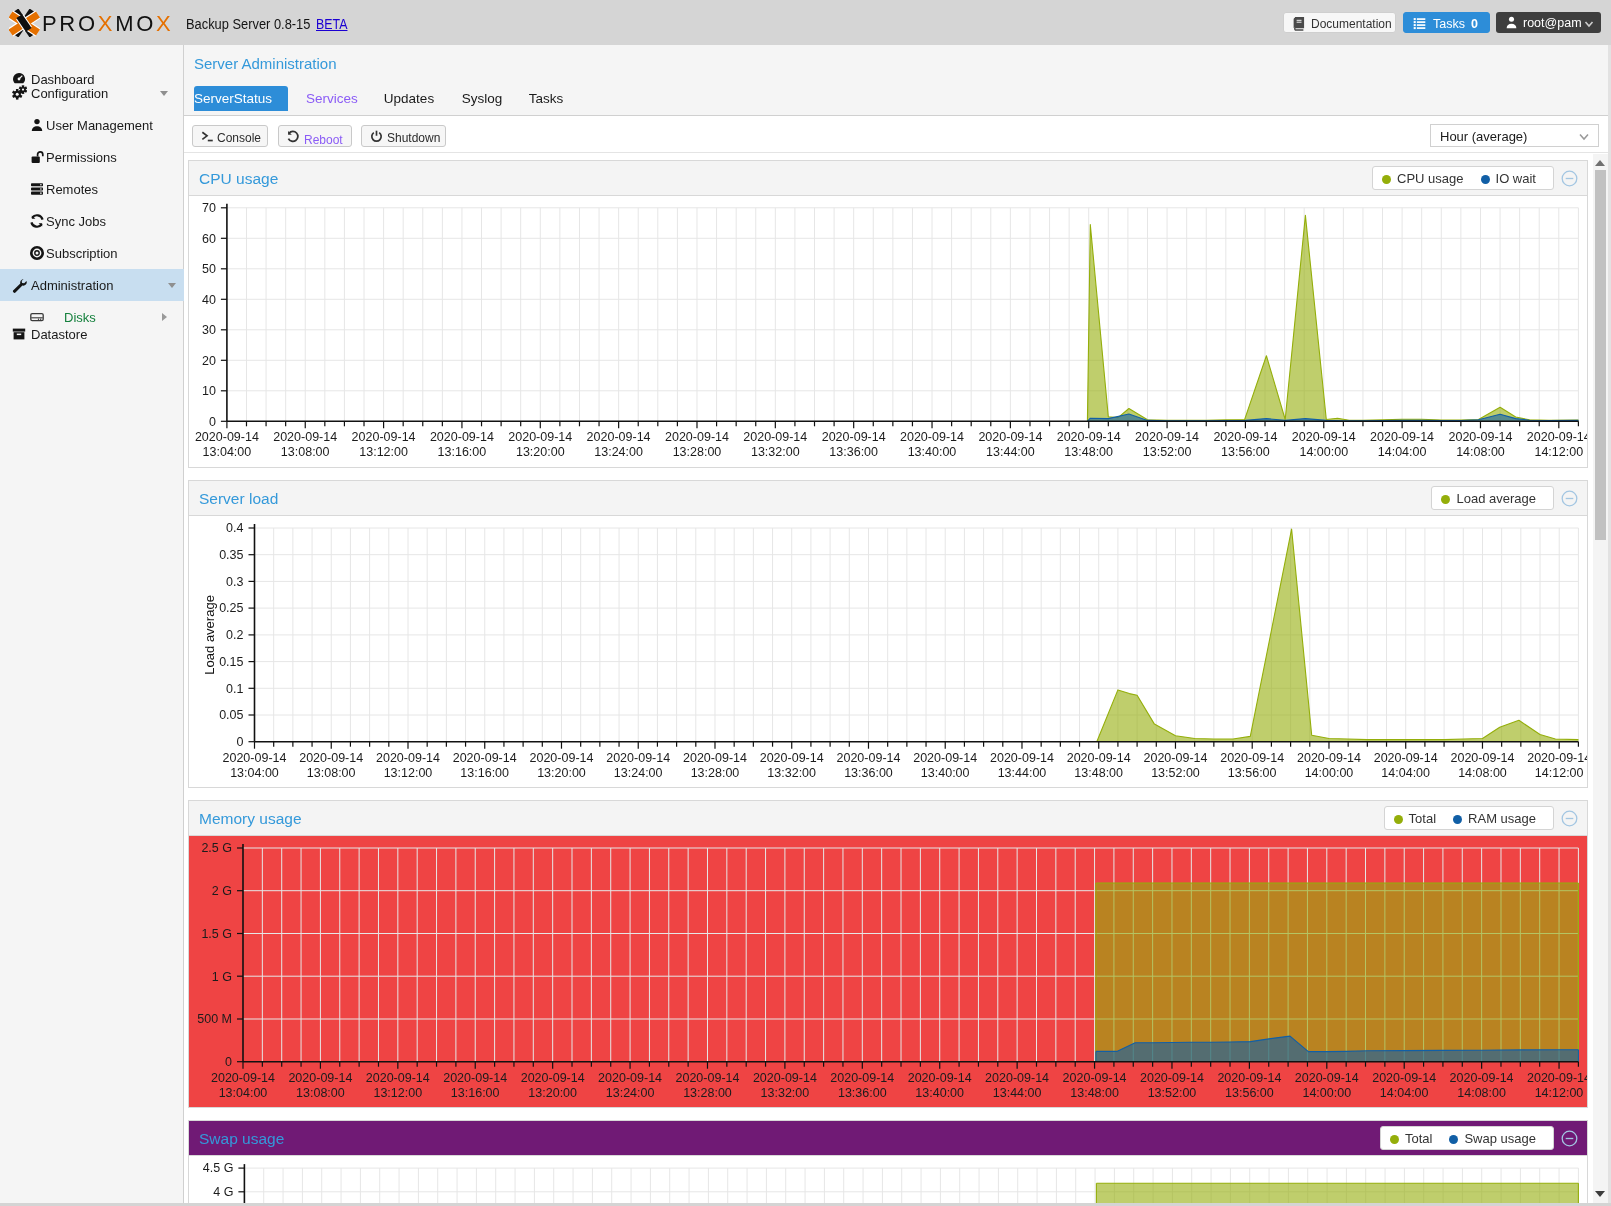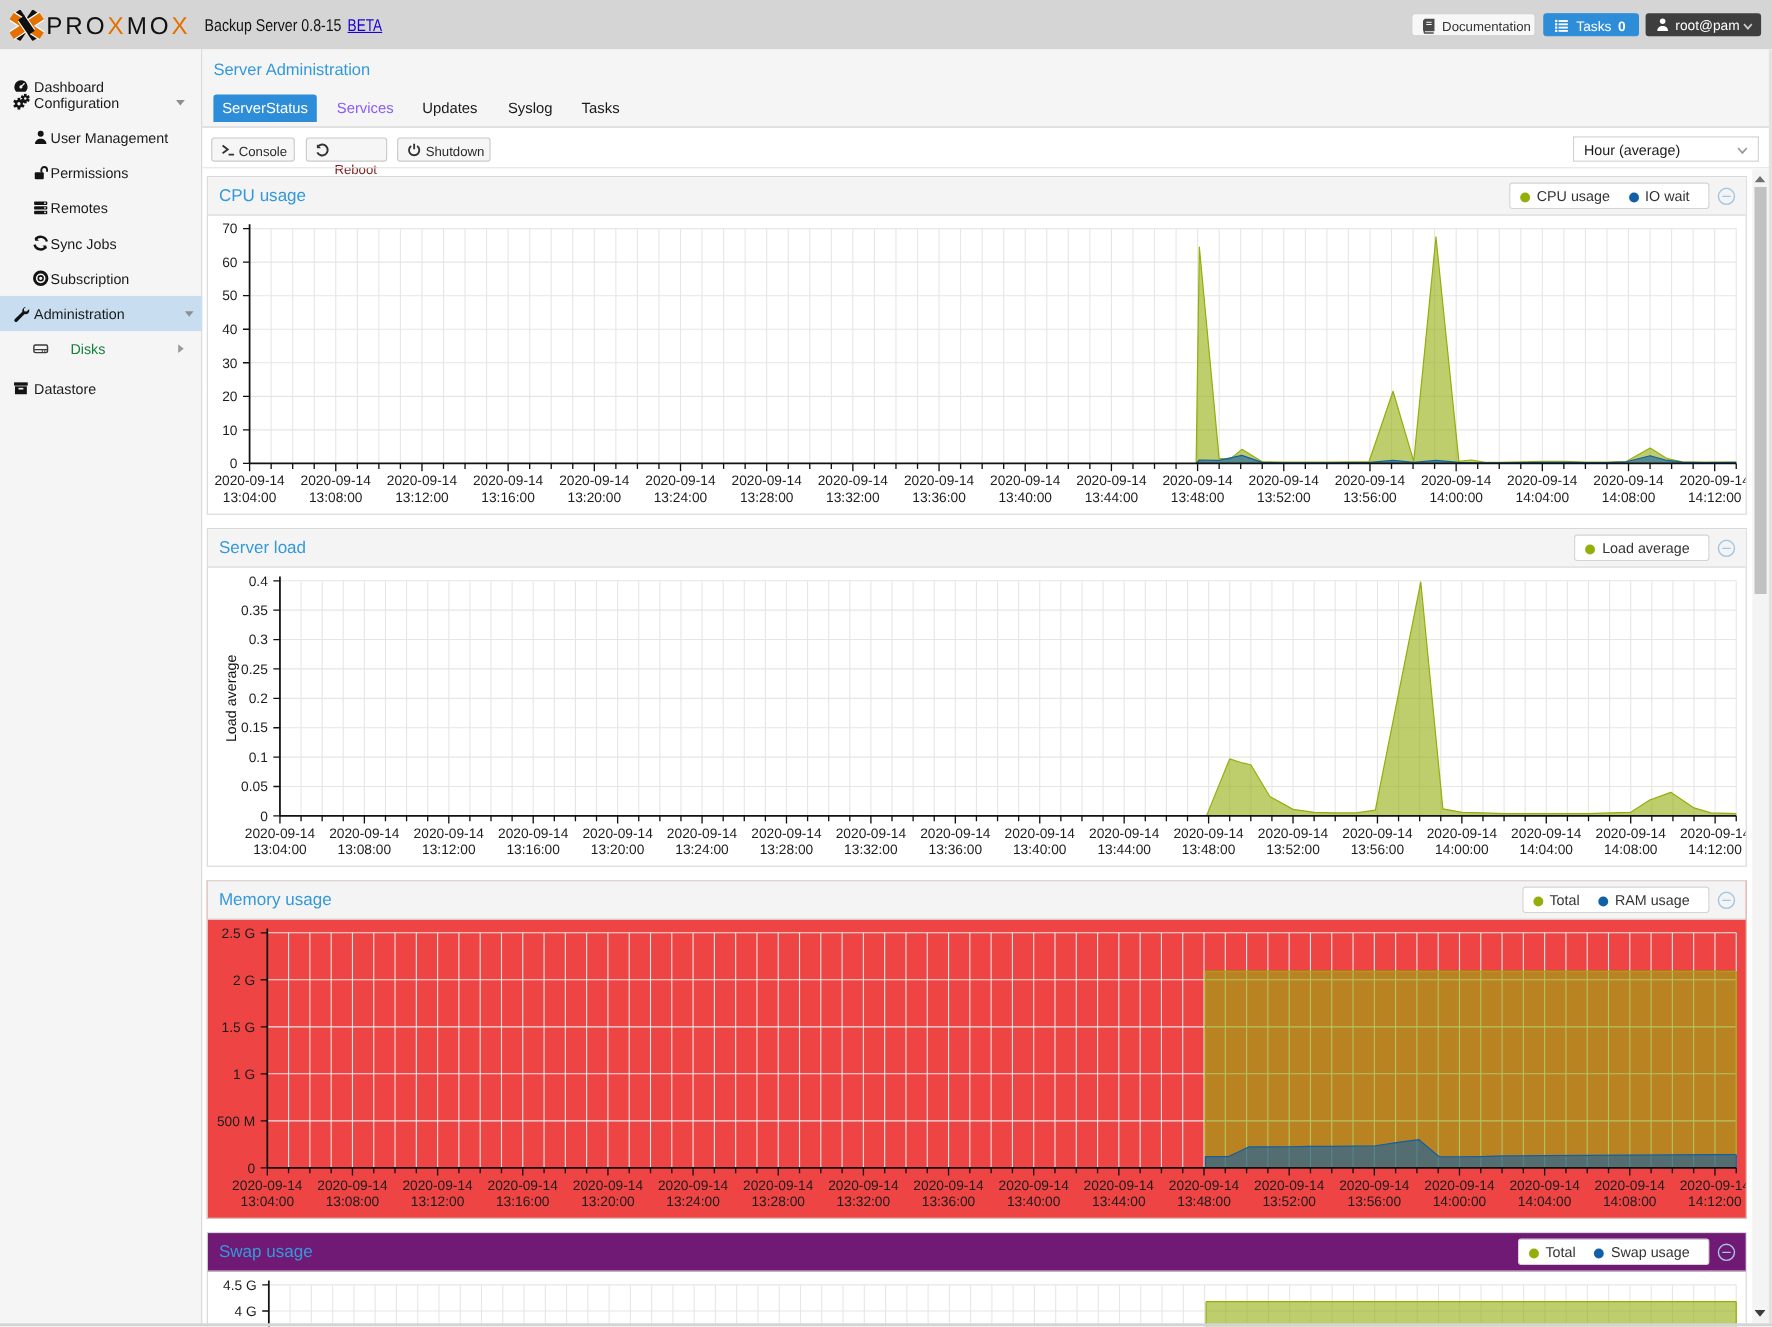--- a/index.html
+++ b/index.html
@@ -145,53 +145,53 @@
           <rect x="1.8" y="4.6" width="12.4" height="7" rx="1.4" fill="none" stroke="#3a3a3a" stroke-width="1.3"></rect>
           <line x1="2.2" y1="8.8" x2="13.8" y2="8.8" stroke="#3a3a3a" stroke-width="1.1"></line>
           <circle cx="11.7" cy="10.2" r="0.7" fill="#3a3a3a"></circle>
           <circle cx="9.5" cy="10.2" r="0.7" fill="#3a3a3a"></circle>
         </svg></span>
       <span style="position:absolute;left:64px;top:9px;font-size:13px;color:#15803d">Disks</span>
       <svg width="12" height="12" viewBox="0 0 12 12" style="position:absolute;right:14px;top:10px">
         <path d="M4 2l5 4-5 4z" fill="#9a9a9a"></path>
       </svg>
     </div>
-    <div style="position:absolute;left:0;top:292px;width:208px;height:32px;">
+    <div style="position:absolute;left:0;top:273px;width:208px;height:32px;">
       <span style="position:absolute;left:11px;top:8px"><svg width="16" height="16" viewBox="0 0 16 16" style="" xmlns="http://www.w3.org/2000/svg">
           <rect x="1.8" y="2.6" width="12.4" height="3" fill="#141414"></rect>
           <rect x="2.6" y="6.2" width="10.8" height="7.2" fill="#141414"></rect>
           <rect x="5.8" y="7.6" width="4.4" height="1.5" fill="#f5f5f5"></rect>
         </svg></span>
       <span style="position:absolute;left:31px;top:9px;font-size:13px;color:#1a1a1a">Datastore</span>
       <svg width="12" height="12" viewBox="0 0 12 12" style="position:absolute;right:14px;top:10px">
         <path d="M2 4l4 5 4-5z" fill="#8f8f8f"></path>
       </svg>
     </div>
   </div>
 <div style="position:absolute;left:184px;top:116px;width:1427px;height:1087px;background:#fff"></div>
 <div style="position:absolute;left:184px;top:45px;width:1427px;height:71px;background:#f5f5f5;border-bottom:1px solid #d0d0d0"></div>
 <span style="position:absolute;left:194px;top:55px;font-size:15px;color:#3499da">Server Administration</span>
-<div style="position:absolute;left:194px;top:86px;width:94px;height:25px;background:#2d8dd8;border-radius:3px 3px 0 0;text-align:center;font-size:13.5px;line-height:25px;color:#fff">ServerStatus</div>
+<div style="position:absolute;left:194px;top:86px;width:94px;height:25px;background:#2d8dd8;border-radius:3px 3px 0 0;text-align:left;font-size:13.5px;line-height:25px;color:#fff">ServerStatus</div>
 <div style="position:absolute;left:300px;top:86px;width:64px;height:25px;text-align:center;font-size:13.5px;line-height:25px;color:#8b5cf6">Services</div>
 <div style="position:absolute;left:375px;top:86px;width:68px;height:25px;text-align:center;font-size:13.5px;line-height:25px;color:#1a1a1a">Updates</div>
 <div style="position:absolute;left:454px;top:86px;width:56px;height:25px;text-align:center;font-size:13.5px;line-height:25px;color:#1a1a1a">Syslog</div>
 <div style="position:absolute;left:520px;top:86px;width:52px;height:25px;text-align:center;font-size:13.5px;line-height:25px;color:#1a1a1a">Tasks</div>
 <div style="position:absolute;left:192px;top:125px;width:76px;height:22px;background:#f6f6f6;border:1px solid #c9c9c9;border-radius:3px">
     <span style="position:absolute;left:7px;top:3px"><svg width="15" height="15" viewBox="0 0 16 16" style="" xmlns="http://www.w3.org/2000/svg">
         <path d="M2.5 3.5l5 3.8-5 3.8" fill="none" stroke="#333" stroke-width="1.8"></path>
         <line x1="8.3" y1="12.3" x2="13.6" y2="12.3" stroke="#333" stroke-width="1.8"></line>
       </svg></span>
     <span style="position:absolute;left:24px;top:4.5px;font-size:12px;color:#2b2b2b">Console</span>
   </div>
 <div style="position:absolute;left:278px;top:125px;width:74px;height:22px;background:#f6f6f6;border:1px solid #c9c9c9;border-radius:3px">
     <span style="position:absolute;left:7px;top:3px"><svg width="15" height="15" viewBox="0 0 16 16" style="" xmlns="http://www.w3.org/2000/svg">
         <path d="M3.2 4.6a5.3 5.3 0 1 1-0.6 5.6" fill="none" stroke="#333" stroke-width="1.9"></path>
         <path d="M2.2 2.2v4h4z" fill="#333"></path>
       </svg></span>
-    <span style="position:absolute;left:25px;top:21px;font-size:12px;color:#7f1d1d">Reboot</span>
+    <span style="position:absolute;left:25px;top:7px;font-size:12px;color:#8b5cf6">Reboot</span>
   </div>
 <div style="position:absolute;left:361px;top:125px;width:85px;height:22px;background:#f6f6f6;border:1px solid #c9c9c9;border-radius:3px">
     <span style="position:absolute;left:7px;top:3px"><svg width="15" height="15" viewBox="0 0 16 16" style="" xmlns="http://www.w3.org/2000/svg">
         <path d="M5.1 3.9a5 5 0 1 0 5.8 0" fill="none" stroke="#333" stroke-width="1.8"></path>
         <line x1="8" y1="1.8" x2="8" y2="7.2" stroke="#333" stroke-width="1.8"></line>
       </svg></span>
     <span style="position:absolute;left:25px;top:4.5px;font-size:12px;color:#2b2b2b">Shutdown</span>
   </div>
 <div style="position:absolute;left:1430px;top:124px;width:169px;height:23px;background:#fff;border:1px solid #d0d0d0">
     <span style="position:absolute;left:9px;top:4px;font-size:13px;color:#1a1a1a">Hour (average)</span>

